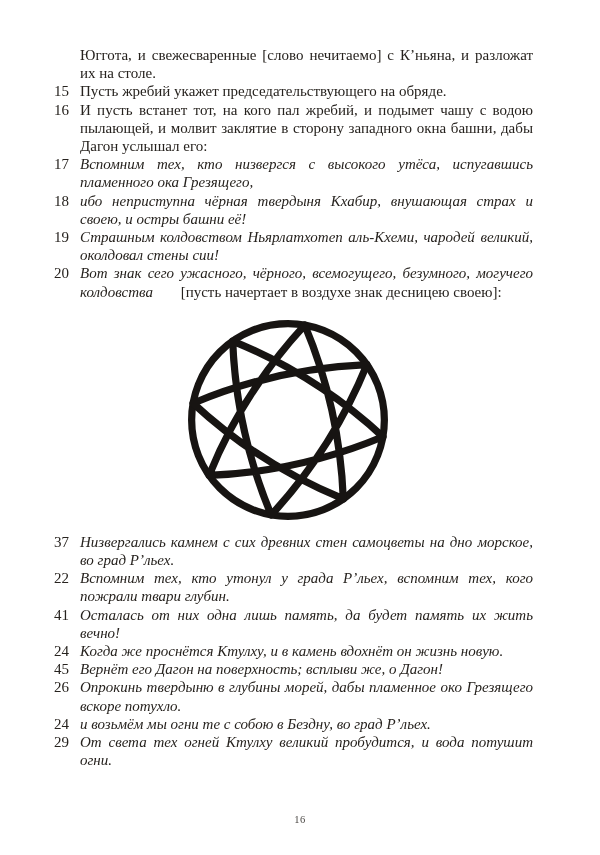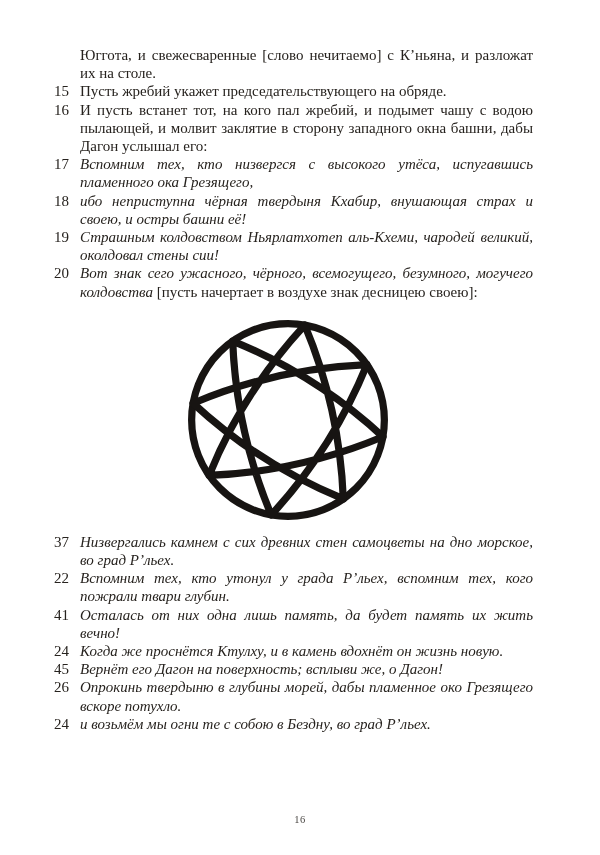--- a/index.html
+++ b/index.html
@@ -26,21 +26,21 @@
   .vnum {
     flex: 0 0 37px;
     font-style: normal;
     text-align: center;
   }
   .vtext {
     flex: 1 1 auto;
     text-align: justify;
   }
   .italic .vtext { font-style: italic; }
-  .roman-inline { font-style: normal; }
+  .roman-inline { font-style: normal; margin-left: 24px; }
   .sigil-row {
     display: flex;
     justify-content: center;
     padding: 13px 0 7px 0;
   }
   .sigil-row svg { display: block; }
   .page-number {
     position: absolute;
     top: 814px;
     left: 0;
@@ -138,17 +138,21 @@
       <div class="vnum">26</div>
       <div class="vtext">Опрокинь твердыню в глубины морей, дабы пламенное око Грезя­щего вскоре потухло.</div>
     </div>
 
 
     <div class="verse italic">
       <div class="vnum">24</div>
       <div class="vtext">и возьмём мы огни те с собою в Бездну, во град Р’льех.</div>
     </div>
 
+    <div class="verse italic">
+      <div class="vnum">29</div>
+      <div class="vtext">От света тех огней Ктулху великий пробудится, и вода поту­шит огни.</div>
+    </div>
 
   </div>
 
   <div class="page-number">16</div>
 </div>
 
 </body></html>

